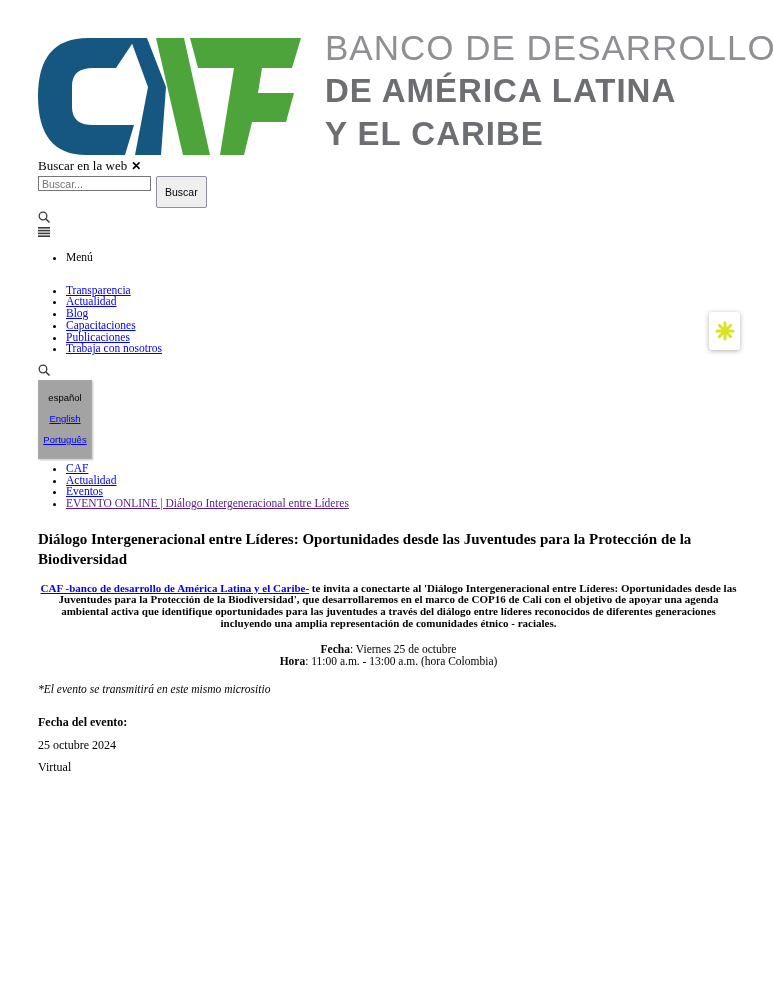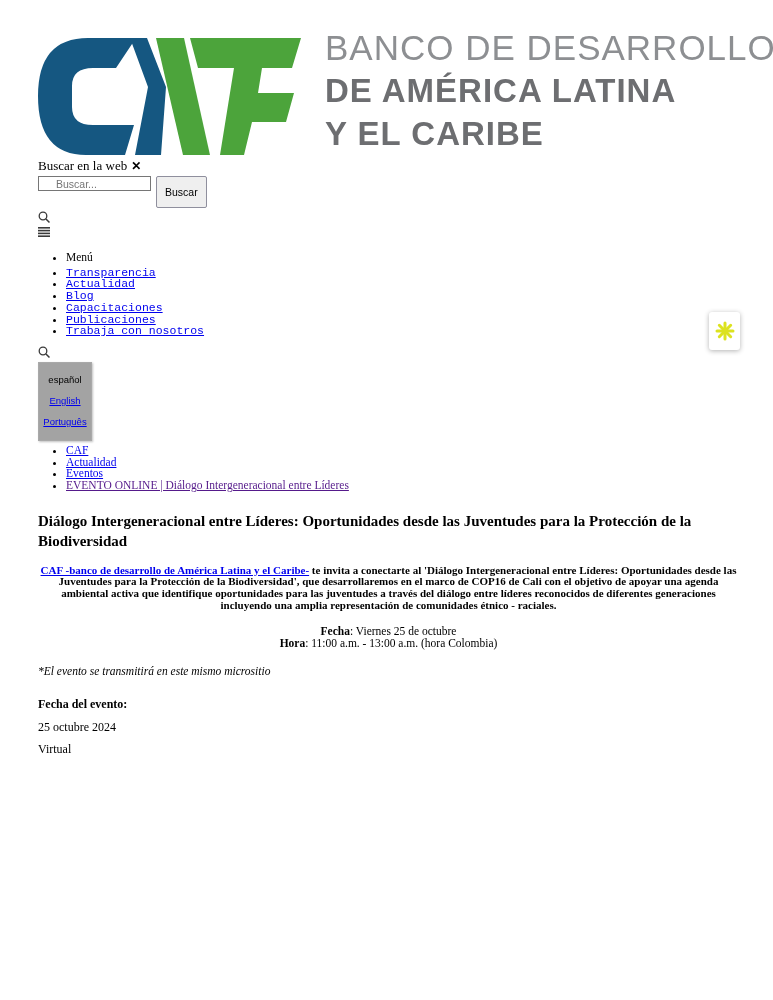--- a/index.html
+++ b/index.html
@@ -16,34 +16,34 @@
   .brand-text { margin:-12px 0 0 22px; font-family:"Liberation Sans", sans-serif; white-space:nowrap; }
   .bt1 { font-size:35px; font-weight:400; color:#8d8f92; letter-spacing:1px; line-height:43px; }
   .bt2 { font-size:33px; font-weight:700; color:#6d6e71; letter-spacing:1px; line-height:43px; }
 
   
   .search-label { font-size:13px; margin-top:3px; }
   .search-label .x { font-weight:700; font-size:12px; margin-left:4px; }
   .search-row { margin-top:2px; display:flex; gap:5px; align-items:flex-start; }
   .search-input {
     width:113px; height:15px; box-sizing:border-box; border:1px solid #767676;
-    font-family:"Liberation Sans", sans-serif; font-size:10.5px; padding:0 17px;
+    font-family:"Liberation Sans", sans-serif; font-size:10.5px; padding:0 3px;
   }
   .search-btn {
     font-family:"Liberation Sans", sans-serif; font-size:10.5px; line-height:12px;
     background:#efefef; border:1px solid #8f8f9d; border-radius:2px; padding:1px 8px; height:32px;
   }
   .ico { display:block; margin-top:3px; }
 
   
   ul.plainlist { margin:0; padding:0 0 0 28px; font-size:11.5px; list-style:disc; }
   ul.plainlist li { line-height:11.7px; }
   ul.menu-head { margin-top:15px; }
   ul.menu-1 { margin-top:11px; }
-  ul.menu-2 { margin-top:3px;font-family:Liberation Mono, monospace; }
+  ul.menu-2 { margin-top:21px; }
   a { color:#0000EE; text-decoration:underline; }
 
   .icon-search2 { display:block; margin-top:9px; }
 
   
   .lang-box {
     width:52px; margin-top:3px; background:#a3a3a3; border:1px solid #a9a9a9;
     box-shadow:1px 1px 2px rgba(0,0,0,0.25);
     text-align:center; font-family:"Liberation Sans", sans-serif; font-size:9.5px;
     padding:11px 0 13px;

